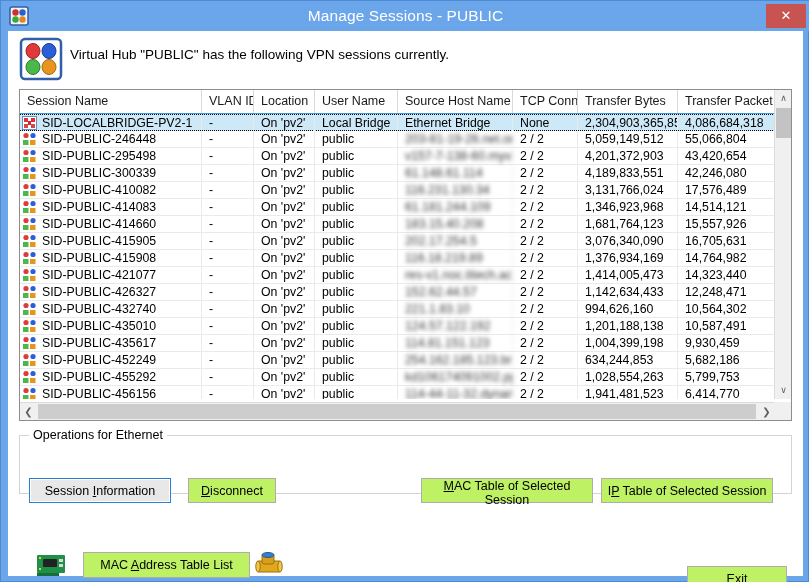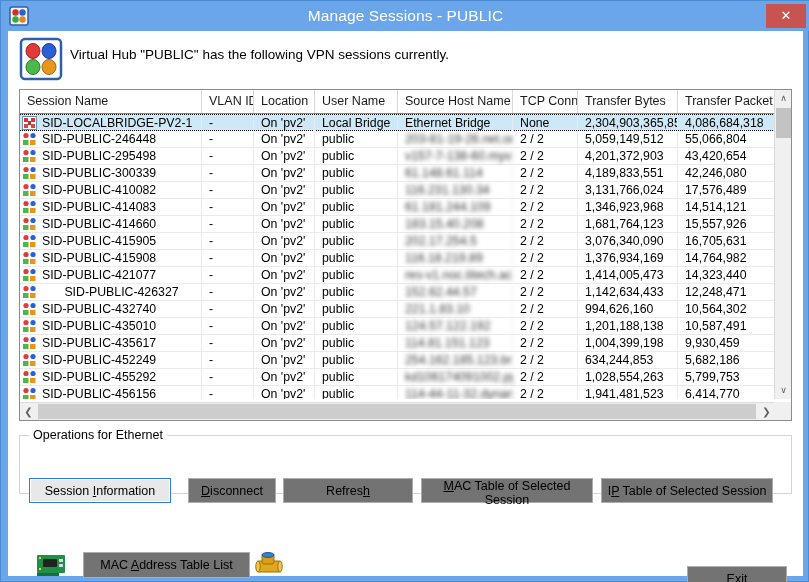--- a/index.html
+++ b/index.html
@@ -187,21 +187,21 @@
     padding: 0 4px;
     font-size: 12.5px;
     color: #000000;
   }
   #gb-ops { left: 11px; top: 404px; width: 773px; height: 59px; }
   #gb-other { left: 11px; top: 478px; width: 440px; height: 56px; }
 
   
   .btn {
     position: absolute;
-    background: #737373;
+    background: #bef264;
     border: 1px solid #adadad;
     font-size: 12.5px;
     color: #000000;
     text-align: center;
     cursor: pointer;
     font-family: "Liberation Sans", sans-serif;
     padding: 0;
   }
   .btn.default {
     background: #e8e8e8;
@@ -312,21 +312,21 @@
                   <circle cx="11" cy="3.5" r="2.6" fill="#2a5fd8"></circle>
                   <rect x="1" y="8" width="5.5" height="5" fill="#4bb84b"></rect>
                   <rect x="8" y="8" width="5.5" height="5" fill="#e8951e"></rect>
                 </svg></span></div><div class="lv-td" style="width: 52px;">-</div><div class="lv-td" style="width: 61px;">On 'pv2'</div><div class="lv-td" style="width: 83px;">public</div><div class="lv-td blur" style="width: 115px;">116.18.219.89</div><div class="lv-td" style="width: 65px;">2 / 2</div><div class="lv-td" style="width: 100px;">1,376,934,169</div><div class="lv-td" style="width: 98px;">14,764,982</div></div>
           <div class="lv-row"><div class="lv-td c0" style="width: 182px;">SID-PUBLIC-421077<span class="row-icon"><svg width="15" height="14" viewBox="0 0 15 14">
                   <circle cx="4" cy="3.5" r="2.6" fill="#e03a3a"></circle>
                   <circle cx="11" cy="3.5" r="2.6" fill="#2a5fd8"></circle>
                   <rect x="1" y="8" width="5.5" height="5" fill="#4bb84b"></rect>
                   <rect x="8" y="8" width="5.5" height="5" fill="#e8951e"></rect>
                 </svg></span></div><div class="lv-td" style="width: 52px;">-</div><div class="lv-td" style="width: 61px;">On 'pv2'</div><div class="lv-td" style="width: 83px;">public</div><div class="lv-td blur" style="width: 115px;">res-v1.noc.titech.ac.jp</div><div class="lv-td" style="width: 65px;">2 / 2</div><div class="lv-td" style="width: 100px;">1,414,005,473</div><div class="lv-td" style="width: 98px;">14,323,440</div></div>
-          <div class="lv-row"><div class="lv-td c0" style="width: 182px; text-align: center;">SID-PUBLIC-426327<span class="row-icon"><svg width="15" height="14" viewBox="0 0 15 14">
+          <div class="lv-row"><div class="lv-td c0" style="width: 182px;">SID-PUBLIC-426327<span class="row-icon"><svg width="15" height="14" viewBox="0 0 15 14">
                   <circle cx="4" cy="3.5" r="2.6" fill="#e03a3a"></circle>
                   <circle cx="11" cy="3.5" r="2.6" fill="#2a5fd8"></circle>
                   <rect x="1" y="8" width="5.5" height="5" fill="#4bb84b"></rect>
                   <rect x="8" y="8" width="5.5" height="5" fill="#e8951e"></rect>
                 </svg></span></div><div class="lv-td" style="width: 52px;">-</div><div class="lv-td" style="width: 61px;">On 'pv2'</div><div class="lv-td" style="width: 83px;">public</div><div class="lv-td blur" style="width: 115px;">152.62.44.57</div><div class="lv-td" style="width: 65px;">2 / 2</div><div class="lv-td" style="width: 100px;">1,142,634,433</div><div class="lv-td" style="width: 98px;">12,248,471</div></div>
           <div class="lv-row"><div class="lv-td c0" style="width: 182px;">SID-PUBLIC-432740<span class="row-icon"><svg width="15" height="14" viewBox="0 0 15 14">
                   <circle cx="4" cy="3.5" r="2.6" fill="#e03a3a"></circle>
                   <circle cx="11" cy="3.5" r="2.6" fill="#2a5fd8"></circle>
                   <rect x="1" y="8" width="5.5" height="5" fill="#4bb84b"></rect>
                   <rect x="8" y="8" width="5.5" height="5" fill="#e8951e"></rect>
@@ -375,21 +375,20 @@
         <div class="hs-rt">❯</div>
       </div>
       <div class="lv-corner"></div>
     </div>
 
     <div class="groupbox" id="gb-ops">
       <span class="gb-title">Operations for Ethernet</span>
     </div>
     <button class="btn default" id="btn-session-info">Session <u>I</u>nformation</button>
     <button class="btn" id="btn-disconnect"><u>D</u>isconnect</button>
-    <button class="btn" id="btn-refresh">Refres<u>h</u></button>
     <button class="btn" id="btn-mac-table"><u>M</u>AC Table of Selected Session</button>
     <button class="btn" id="btn-ip-table">I<u>P</u> Table of Selected Session</button>
 
     <span class="nic-icon">
       <svg width="38" height="28" viewBox="0 0 38 28">
         <rect x="4" y="4" width="28" height="18" rx="1" fill="#1f8f4a"></rect>
         <rect x="4" y="22" width="22" height="3" fill="#147038"></rect>
         <rect x="10" y="8" width="14" height="8" rx="1" fill="#222222"></rect>
         <rect x="26" y="8" width="4" height="3" fill="#d8d8d8"></rect>
         <rect x="26" y="13" width="4" height="3" fill="#d8d8d8"></rect>

